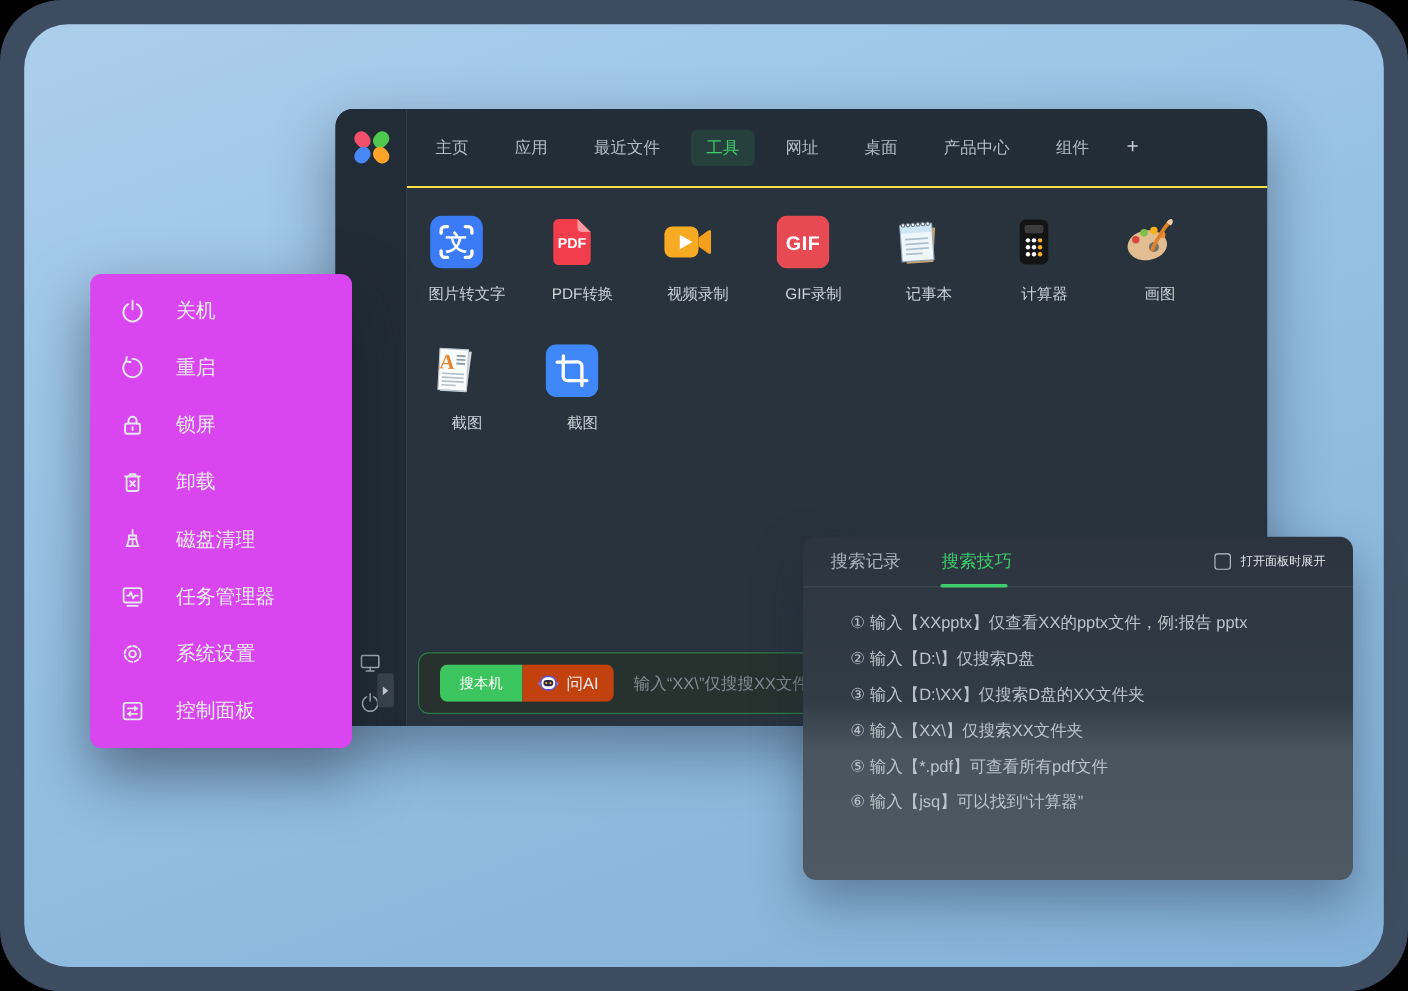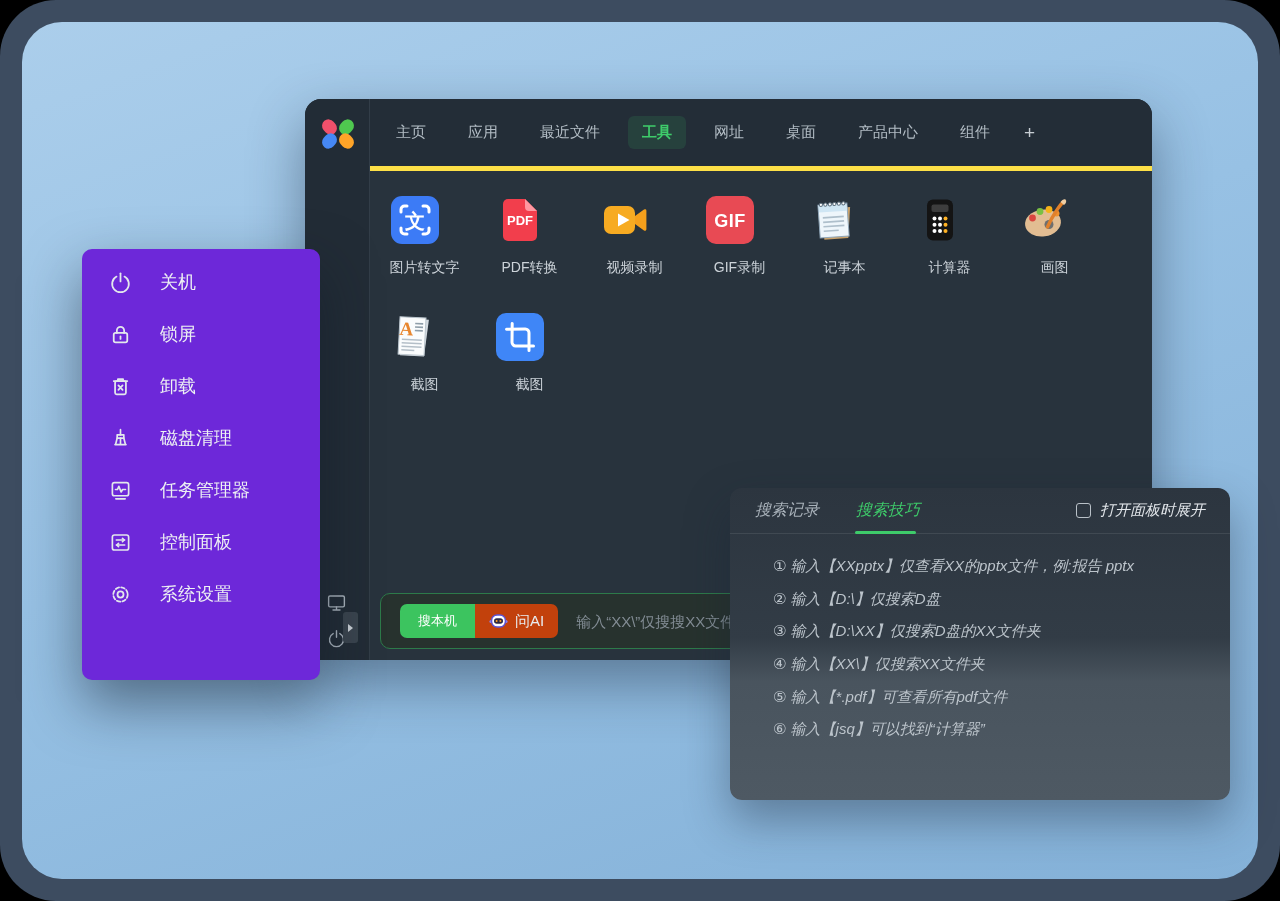--- a/index.html
+++ b/index.html
@@ -22,25 +22,25 @@
   .petal.br { right:0; bottom:0; transform:rotate(-40deg); }
   .side-bottom-btn { position:absolute; left:14px; width:34px; height:30px;
     display:flex; align-items:center; justify-content:center; }
   .side-monitor { top:488px; } .side-power { top:524px; }
   .expand-tab { position:absolute; left:38px; top:513px; width:15px; height:31px;
     background:#3a444e; border-radius:3px; display:flex; align-items:center; justify-content:center; }
   .expand-tab::after { content:""; border-left:5px solid #c9d0d6;
     border-top:4px solid transparent; border-bottom:4px solid transparent; }
 
   .win-header { position:absolute; left:65px; top:0; right:0; height:72px;
-    background:#232d37; border-bottom:5px solid #fde047; border-radius:0 16px 0 0;
+    background:#232d37; border-bottom:2px solid #fde047; border-radius:0 16px 0 0;
     display:flex; align-items:center; padding-left:12px; }
   .tabs { display:flex; align-items:center; gap:14px; }
   .tab { color:#b3bdc5; font-size:15px; padding:7px 14px; border-radius:6px; white-space:nowrap; cursor:default; }
-  .tab.active { color:#3ecb6a; background:rgba(62,203,106,.13); font-weight:bold; }
+  .tab.active { color:#3ecb6a; background:rgba(62,203,106,.13); font-weight:normal; }
   .tab.plus { font-size:19px; color:#c6cdd3; padding:4px 6px; }
 
   .tool-row { position:absolute; left:57px; display:flex; }
   .tool-row.r1 { top:97px; } .tool-row.r2 { top:214px; }
   .tool-cell { width:105px; display:flex; flex-direction:column; align-items:center; cursor:default; }
   .tool-label { margin-top:15px; font-size:14px; color:#ccd3d9; white-space:nowrap;margin-left:20px; }
 
   
   .search-box { position:absolute; left:75px; top:494px; width:752px; height:56px;
     border:1px solid #2d7a4a; border-radius:10px; background:#27322e;
@@ -49,40 +49,40 @@
   .seg-local { background:#3cc45f; color:#fff; font-size:13px; padding:0 18px;
     display:flex; align-items:center; }
   .seg-ai { background:#c2410c; color:#e8ecef; font-size:15px; padding:0 14px;
     display:flex; align-items:center; gap:7px; }
   .search-input { flex:1; min-width:0; margin-left:18px; margin-right:14px; background:transparent;
     border:none; outline:none; color:#dfe4e8; font-size:15px; font-family:inherit; }
   .search-input::placeholder { color:#828c94; }
 
   
   .power-menu { position:absolute; left:82px; top:249px; width:238px; height:431px;
-    background:#6d28d9; border-radius:10px; box-shadow:0 24px 55px rgba(15,25,40,.5);
+    background:#d946ef; border-radius:10px; box-shadow:0 24px 55px rgba(15,25,40,.5);
     padding:7px 0; display:flex; flex-direction:column; z-index:30; }
   .menu-item { height:52px; display:flex; align-items:center; padding-left:26px; gap:27px; cursor:default; }
   .menu-item .mi { width:25px; height:25px; display:flex; align-items:center; justify-content:center; }
   .menu-label { font-size:18px; color:#edf0f3; white-space:nowrap; }
 
   
   .tips-panel { position:absolute; left:730px; top:488px; width:500px; height:312px;
     border-radius:12px; z-index:40; box-shadow:0 20px 45px rgba(25,38,55,.4);
-    background:linear-gradient(180deg,#2c353f 0%,#323c46 48%,#49545e 62%,#4e5963 100%);font-style:italic; }
+    background:linear-gradient(180deg,#2c353f 0%,#323c46 48%,#49545e 62%,#4e5963 100%); }
   .panel-header { height:46px; display:flex; align-items:center; padding:0 25px;
     border-bottom:1px solid rgba(255,255,255,.09); position:relative; }
   .panel-tab { font-size:16px; color:#a9b2ba; cursor:default; white-space:nowrap; }
   .panel-tab.first { margin-right:37px; }
   .panel-tab.active { color:#3ecb6a; }
   .tab-underline { position:absolute; left:125px; bottom:-1px; width:61px; height:3px;
     background:#3ecb6a; border-radius:2px; }
   .panel-check { margin-left:auto; display:flex; align-items:center; gap:9px; }
   .checkbox { width:15px; height:15px; border:1.6px solid #b9c1c8; border-radius:3px; background:transparent; }
-  .check-label { font-size:15px; color:#e2e6ea; white-space:nowrap; }
+  .check-label { font-size:11px; color:#e2e6ea; white-space:nowrap; }
   .tips-list { padding:16px 25px 0; }
   .tip { height:32.7px; display:flex; align-items:center; color:#bcc4cb; font-size:15px; white-space:nowrap;margin-left:18px; }
 </style>
 </head>
 <body>
 
 <div class="frame">
   <div class="desktop"></div>
 </div>
 
@@ -270,20 +270,29 @@
     <span class="mi">
       <svg viewBox="0 0 24 24" width="25" height="25" fill="none" stroke="#e3e8ec" stroke-width="1.7" stroke-linecap="round">
         <path d="M8.2 6.3a8 8 0 1 0 7.6 0"></path>
           <path d="M12 3.2v7.8"></path>
       </svg>
       </span>
     <span class="menu-label">关机</span>
   </div>
   <div class="menu-item">
     <span class="mi">
+      <svg viewBox="0 0 24 24" width="25" height="25" fill="none" stroke="#e3e8ec" stroke-width="1.7" stroke-linecap="round" stroke-linejoin="round">
+        <path d="M6.3 6.4A8 8 0 1 0 12 4.1"></path>
+          <path d="M6.9 2.5l-.5 3.9 3.8.4"></path>
+      </svg>
+      </span>
+    <span class="menu-label">重启</span>
+  </div>
+  <div class="menu-item">
+    <span class="mi">
       <svg viewBox="0 0 24 24" width="25" height="25" fill="none" stroke="#e3e8ec" stroke-width="1.7" stroke-linecap="round">
         <rect x="5.5" y="10.5" width="13" height="9" rx="1.8"></rect>
         <path d="M8.5 10.5V8.2a3.5 3.5 0 0 1 7 0v2.3"></path>
           <path d="M12 13.8v2.4"></path>
       </svg>
       </span>
     <span class="menu-label">锁屏</span>
   </div>
   <div class="menu-item">
     <span class="mi">
@@ -312,37 +321,37 @@
       <svg viewBox="0 0 24 24" width="25" height="25" fill="none" stroke="#e3e8ec" stroke-width="1.6" stroke-linecap="round" stroke-linejoin="round">
         <rect x="4.2" y="4.5" width="15.6" height="12.5" rx="2"></rect>
         <path d="M7.2 11h1.9l1.3-3 2.2 5.4 1.4-2.4h2.8"></path>
           <path d="M7.5 20h9"></path>
       </svg>
       </span>
     <span class="menu-label">任务管理器</span>
   </div>
   <div class="menu-item">
     <span class="mi">
+      <svg viewBox="0 0 24 24" width="25" height="25" fill="none" stroke="#e3e8ec" stroke-width="1.7" stroke-linecap="round">
+        <circle cx="12" cy="12" r="2.9"></circle>
+        <circle cx="12" cy="12" r="6.9" stroke-dasharray="3.4 2.1"></circle>
+      </svg>
+      </span>
+    <span class="menu-label">系统设置</span>
+  </div>
+  <div class="menu-item">
+    <span class="mi">
       <svg viewBox="0 0 24 24" width="25" height="25" fill="none" stroke="#e3e8ec" stroke-width="1.6" stroke-linecap="round" stroke-linejoin="round">
         <rect x="4.2" y="4.8" width="15.6" height="14.4" rx="2"></rect>
         <path d="M8 9.6h8M8 14.4h8"></path>
         <path d="M13.9 8l1.7 1.6-1.7 1.6"></path>
           <path d="M10.1 12.8l-1.7 1.6 1.7 1.6"></path>
       </svg>
       </span>
     <span class="menu-label">控制面板</span>
-  </div>
-  <div class="menu-item">
-    <span class="mi">
-      <svg viewBox="0 0 24 24" width="25" height="25" fill="none" stroke="#e3e8ec" stroke-width="1.7" stroke-linecap="round">
-        <circle cx="12" cy="12" r="2.9"></circle>
-        <circle cx="12" cy="12" r="6.9" stroke-dasharray="3.4 2.1"></circle>
-      </svg>
-      </span>
-    <span class="menu-label">系统设置</span>
   </div>
 </div>
 
 <div class="tips-panel">
   <div class="panel-header">
     <div class="panel-tab first">搜索记录</div>
     <div class="panel-tab active">搜索技巧</div>
     <div class="tab-underline"></div>
     <div class="panel-check">
       <span class="checkbox"></span>

